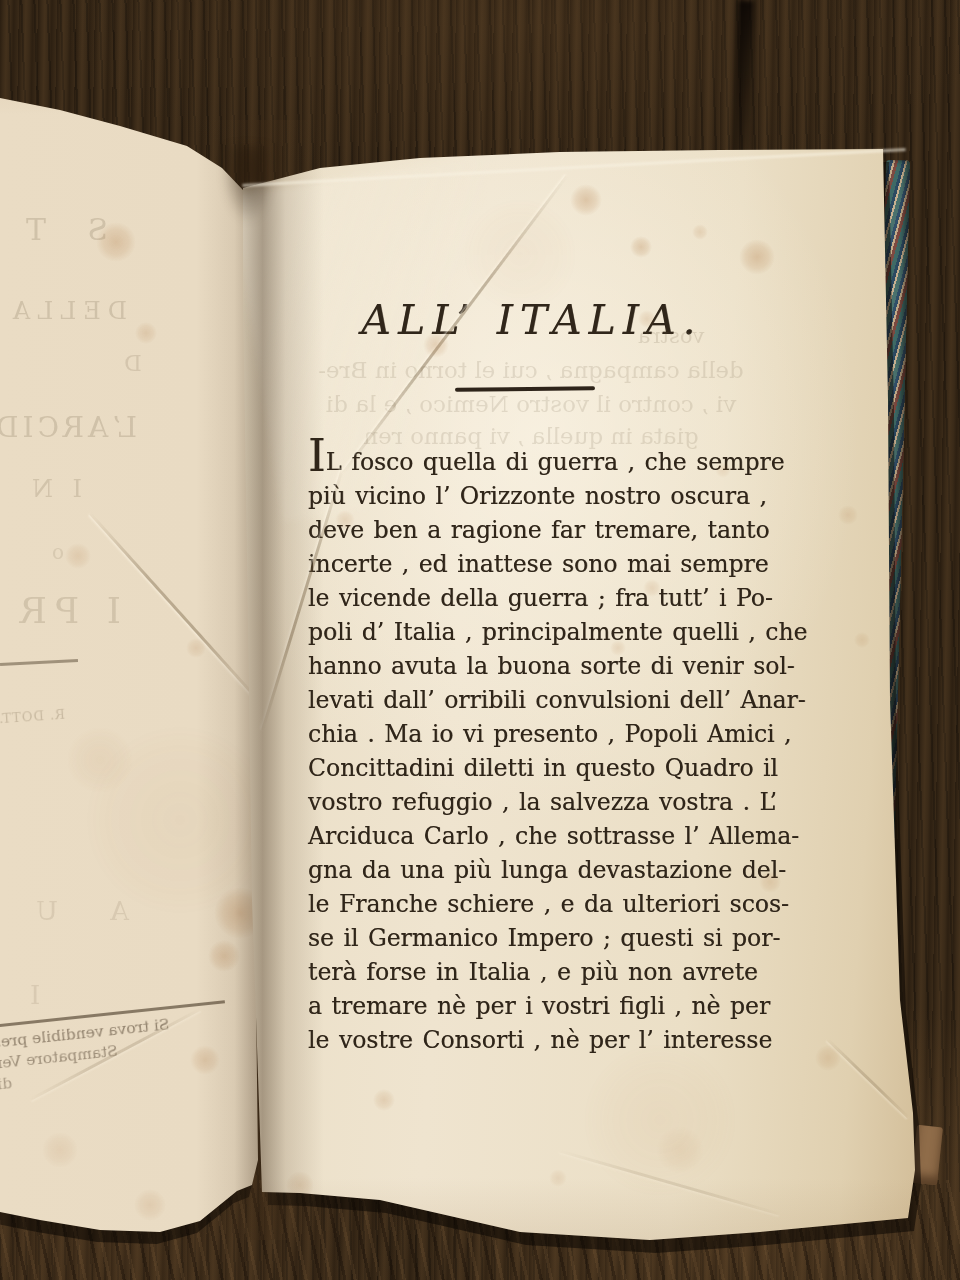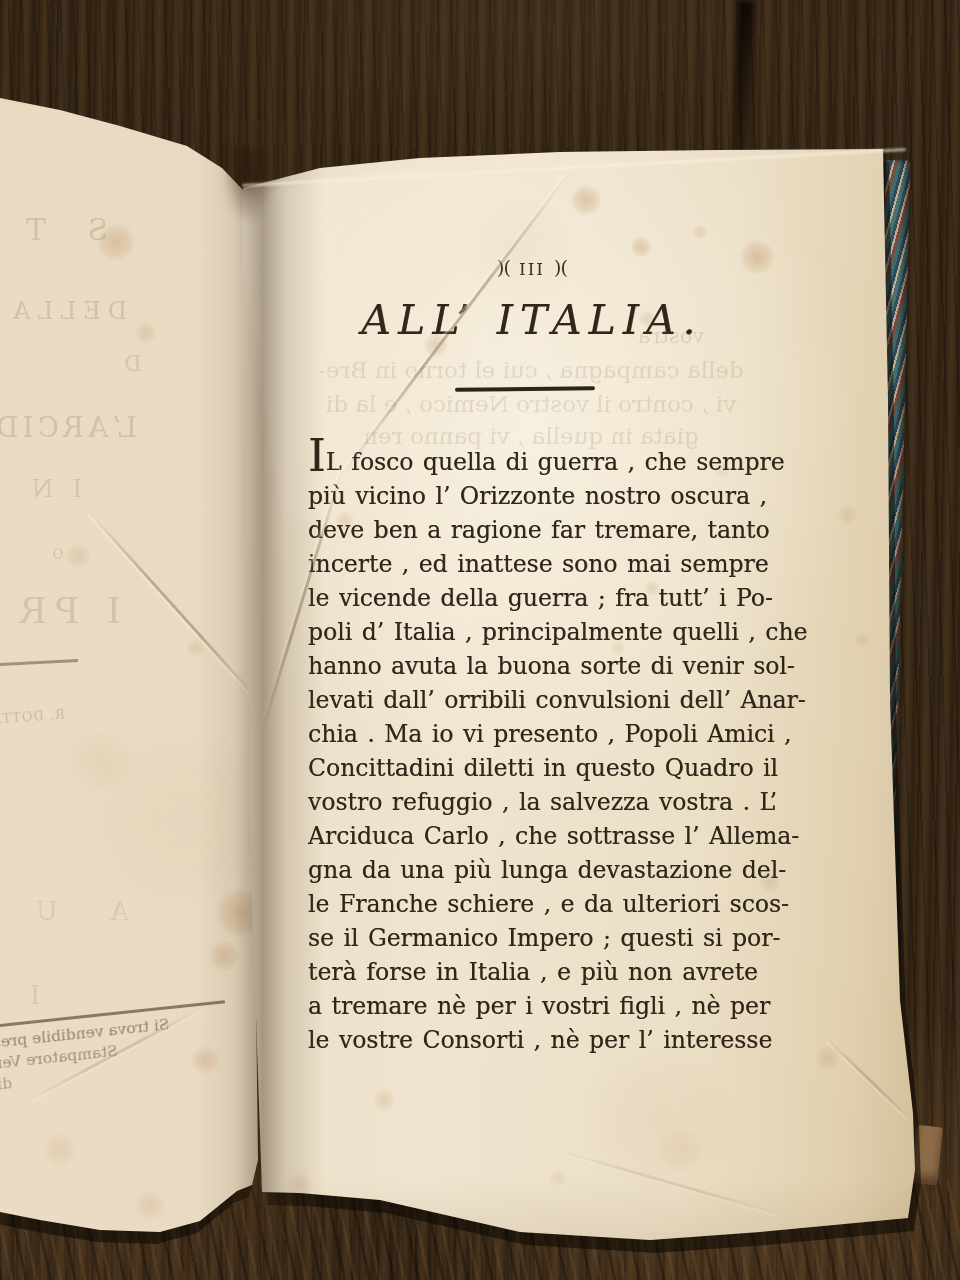--- a/index.html
+++ b/index.html
@@ -194,23 +194,20 @@
       <div class="fox" style="left: 42px; top: 1132px; width: 36px; height: 36px; opacity: 0.2; background: radial-gradient(circle, rgba(168, 108, 52, 0.55) 0%, rgba(168, 108, 52, 0.28) 45%, rgba(168, 108, 52, 0) 70%);"></div>
       <div class="fox" style="left: 134px; top: 1189px; width: 32px; height: 32px; opacity: 0.25; background: radial-gradient(circle, rgba(168, 108, 52, 0.55) 0%, rgba(168, 108, 52, 0.28) 45%, rgba(168, 108, 52, 0) 70%);"></div>
       <div class="fox" style="left: 66px; top: 726px; width: 68px; height: 68px; opacity: 0.12; background: radial-gradient(circle, rgba(168, 108, 52, 0.55) 0%, rgba(168, 108, 52, 0.28) 45%, rgba(168, 108, 52, 0) 70%);"></div>
       <div class="fox" style="left: 80px; top: 720px; width: 200px; height: 200px; opacity: 0.08; background: radial-gradient(circle, rgba(168, 108, 52, 0.55) 0%, rgba(168, 108, 52, 0.28) 45%, rgba(168, 108, 52, 0) 70%);"></div>
     </div>
 </div>
 
 <div class="page right-page">
   <div class="fold-light"></div>
 
-  <div class="pg-header">
-    <span class="orn">)(</span><span>III</span><span class="orn">)(</span>
-  </div>
 
   <div class="chapter-title">ALL’ ITALIA.</div>
   <div class="title-rule"></div>
 
   <span class="ghost rg-frag">vostra</span>
   <span class="ghost ghost-block rg-1">della campagna , cui el torno in Bre-</span>
   <span class="ghost ghost-block rg-2">vi , contro il vostro Nemico , e la di</span>
   <span class="ghost ghost-block rg-3">giata in quella , vi panno ren</span>
 
   <div class="paragraph">

